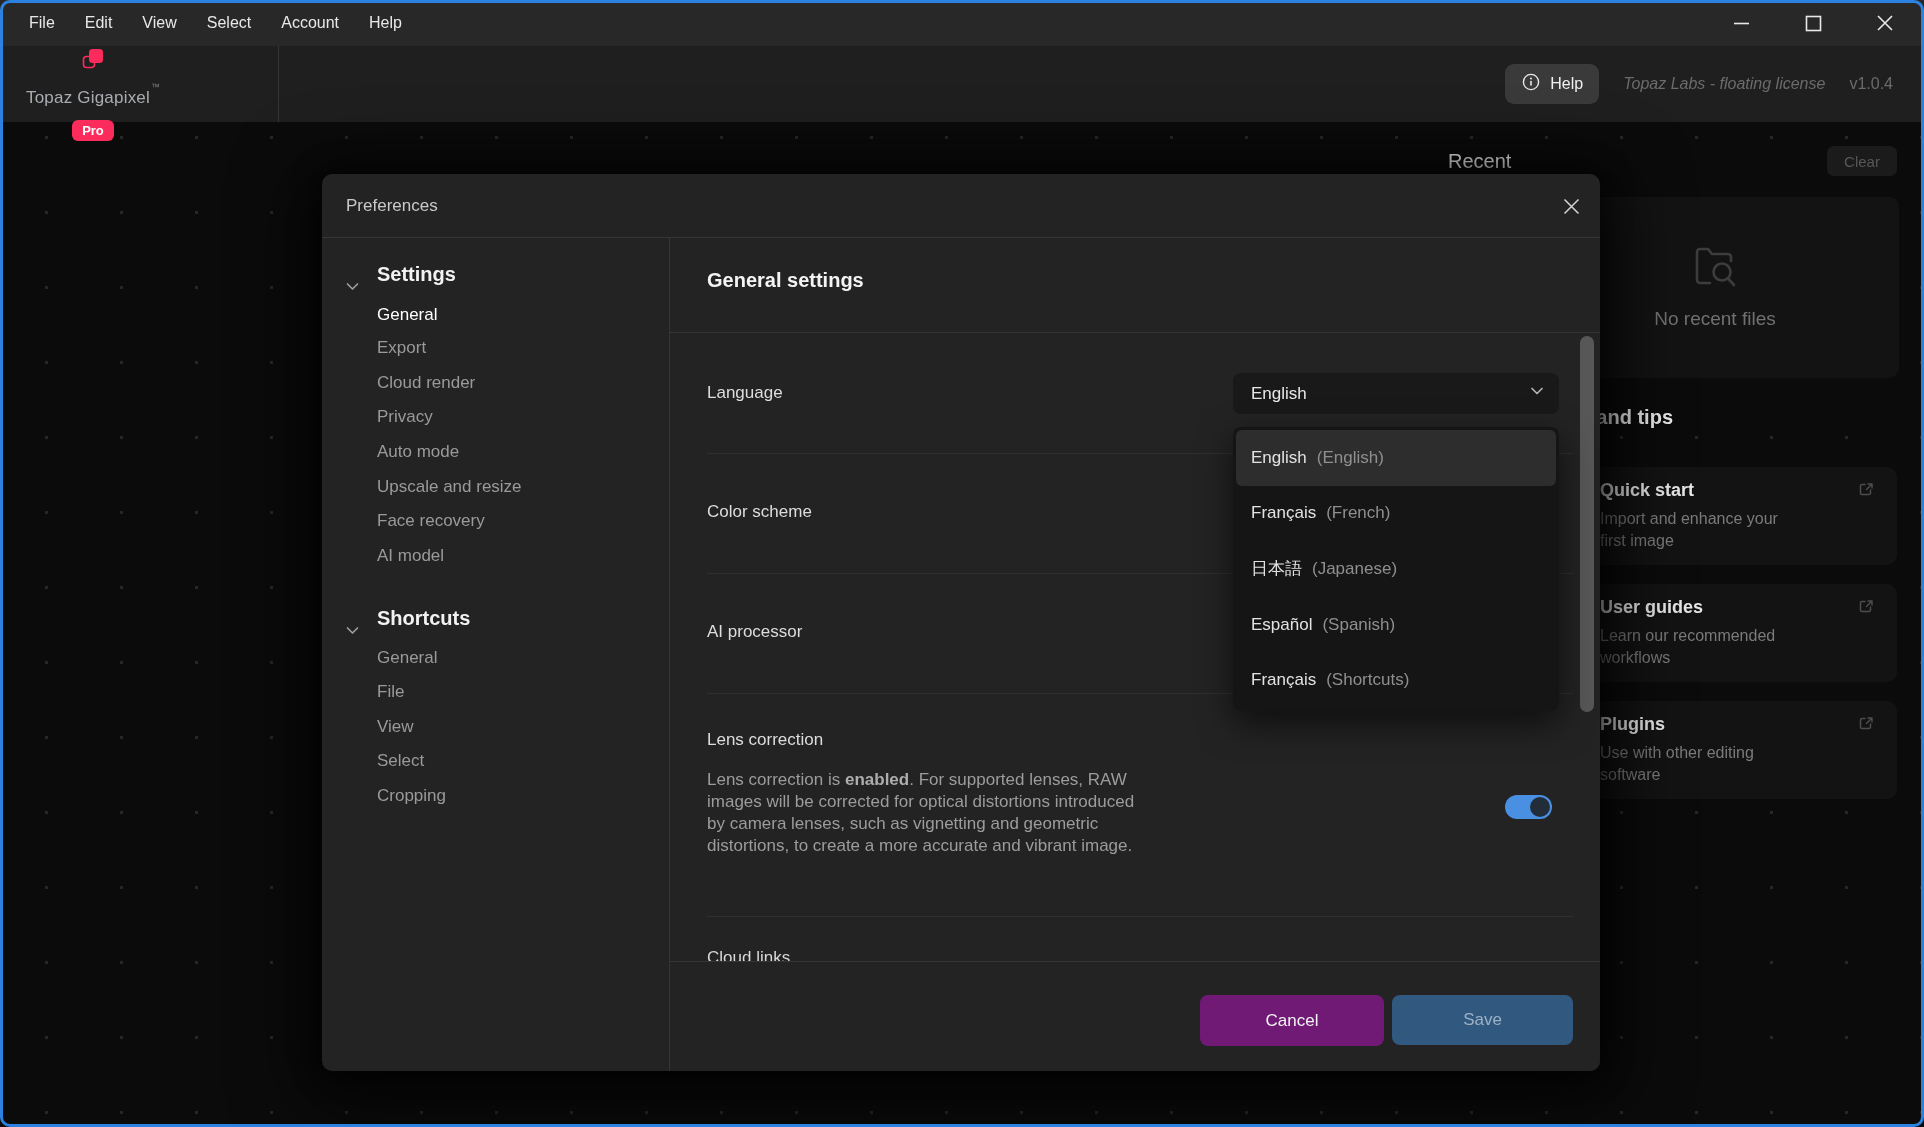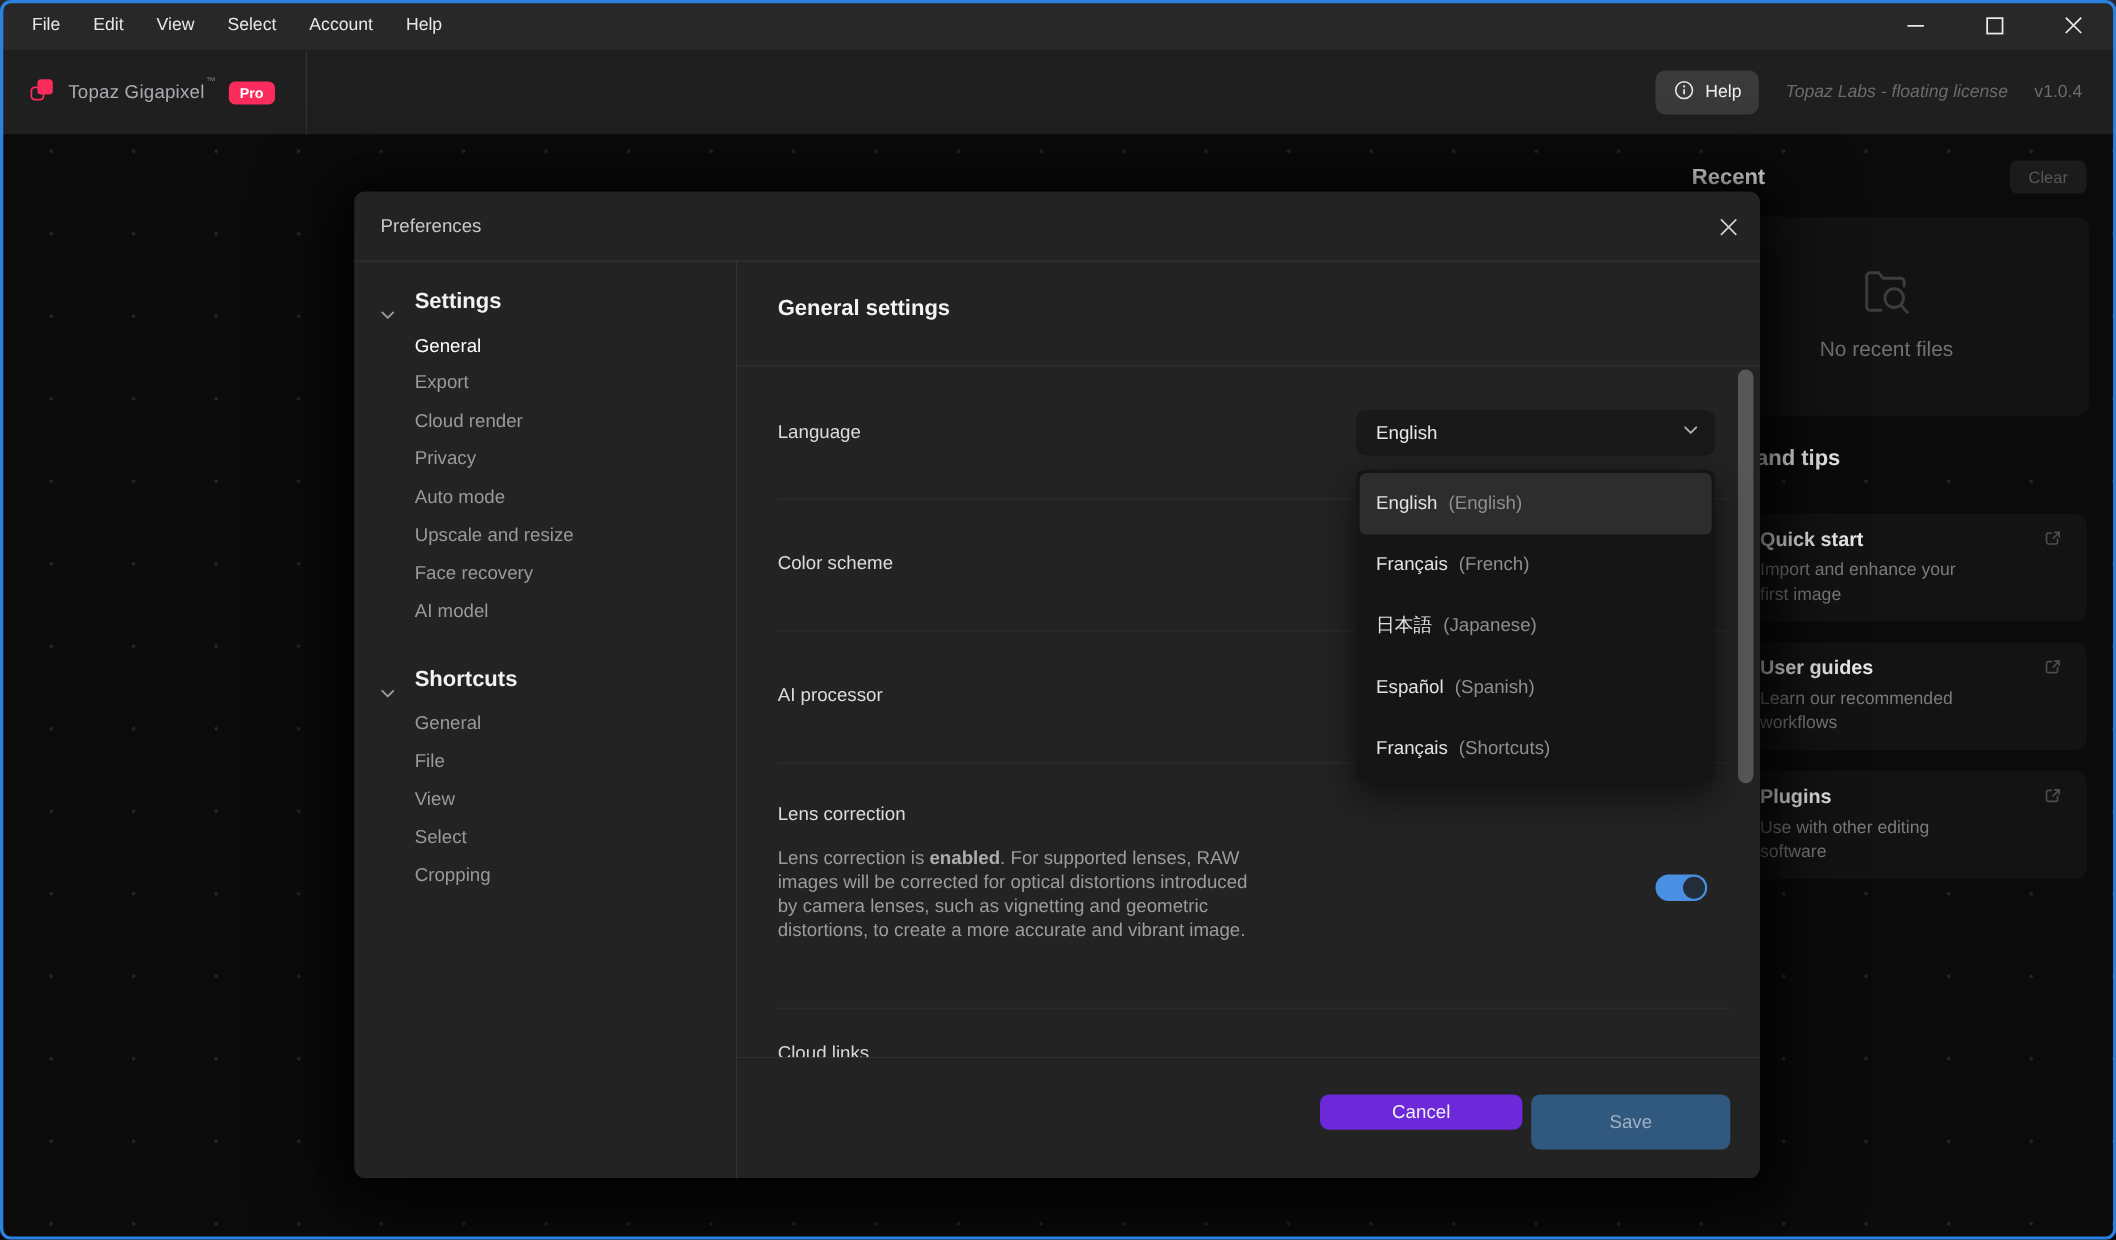--- a/index.html
+++ b/index.html
@@ -25,21 +25,21 @@
   }
   .win-controls {
     position:absolute; top:0; right:18px; height:46px; display:flex; align-items:center; gap:30px; z-index:6;
   }
   .win-btn { width:42px; height:46px; display:flex; align-items:center; justify-content:center; color:#e9e9e9; }
 
   .appheader {
     position:absolute; left:0; top:46px; right:0; height:76px; background:#1f1f1f; z-index:4;
   }
   .header-sep { position:absolute; left:278px; top:0; width:1px; height:76px; background:#333333; }
-  .brand { position:absolute; left:26px; top:0; height:76px; display:flex; align-items:center; gap:12px; }
+  .brand { position:absolute; left:26px; top:0; height:76px; display:flex; align-items:center; gap:12px;flex-direction:column; }
   .brand-text { color:#a9adb2; font-size:17px; letter-spacing:.2px; }
   .brand-tm { color:#7d8186; font-size:9px; vertical-align:top; position:relative; top:-6px; margin-left:1px; }
   .pro-badge {
     background:#fb2b5c; color:#ffffff; font-size:13px; font-weight:700;
     padding:4px 10px; border-radius:6px; line-height:1;
   }
   .header-right { position:absolute; right:31px; top:0; height:76px; display:flex; align-items:center; gap:24px; }
   .help-btn {
     display:flex; align-items:center; gap:9px; background:#3a3a3a; color:#f0f0f0;
     border:none; border-radius:9px; height:40px; padding:0 16px; font-size:16px;
@@ -49,21 +49,21 @@
   .version { color:#6b6b6b; font-size:16px; }
 
   
   .canvas {
     position:absolute; left:3px; right:3px; top:122px; bottom:3px; background:#0b0b0b;
     background-image: radial-gradient(circle, #272727 1.5px, transparent 1.9px);
     background-size: 75px 75px; background-position: 6px -22px; z-index:1;
   }
 
   
-  .sb-recent-title { left:1538px; top:150px; color:#ededed; font-size:20px; font-weight:700; z-index:2; }
+  .sb-recent-title { left:1448px; top:150px; color:#ededed; font-size:20px; font-weight:400; z-index:2; }
   .clear-btn {
     left:1827px; top:146px; width:70px; height:30px; background:#1b1b1b; color:#575757;
     border:none; border-radius:7px; font-size:15px; font-family:inherit; z-index:2; cursor:pointer;
   }
   .recent-box {
     left:1531px; top:197px; width:368px; height:181px; background:#131313; border-radius:10px; z-index:2;
     display:flex; flex-direction:column; align-items:center; justify-content:center; gap:14px;
   }
   .recent-box .folder-ic { color:#3d3d3d; }
   .no-recent { color:#717171; font-size:19px; }
@@ -129,21 +129,21 @@
   .toggle .knob {
     position:absolute; right:2px; top:2px; width:20px; height:20px; border-radius:50%; background:#232d39;
   }
   .clipped-label { position:absolute; left:37px; top:710px; color:#d8d8d8; font-size:17px; white-space:nowrap; }
 
   .dlg-footer {
     position:absolute; left:0; right:0; top:723px; bottom:0; background:#232323;
     border-top:1px solid #353535; border-radius:0 0 10px 0;
   }
   .btn-cancel {
-    position:absolute; left:530px; top:33px; width:184px; height:32px; background:#6d28d9; color:#f2f2f2;
+    position:absolute; left:530px; top:33px; width:184px; height:51px; background:#701a75; color:#f2f2f2;
     font-size:17px; border:none; border-radius:8px; font-family:inherit; cursor:pointer;
   }
   .btn-save {
     position:absolute; left:722px; top:33px; width:181px; height:50px; background:#31587f; color:#9db1c6;
     font-size:17px; border:none; border-radius:8px; font-family:inherit; cursor:pointer;
   }
   .dlg-scrollbar {
     position:absolute; left:1258px; top:162px; width:14px; height:376px; border-radius:7px; background:#575757;
     cursor:pointer;
   }

